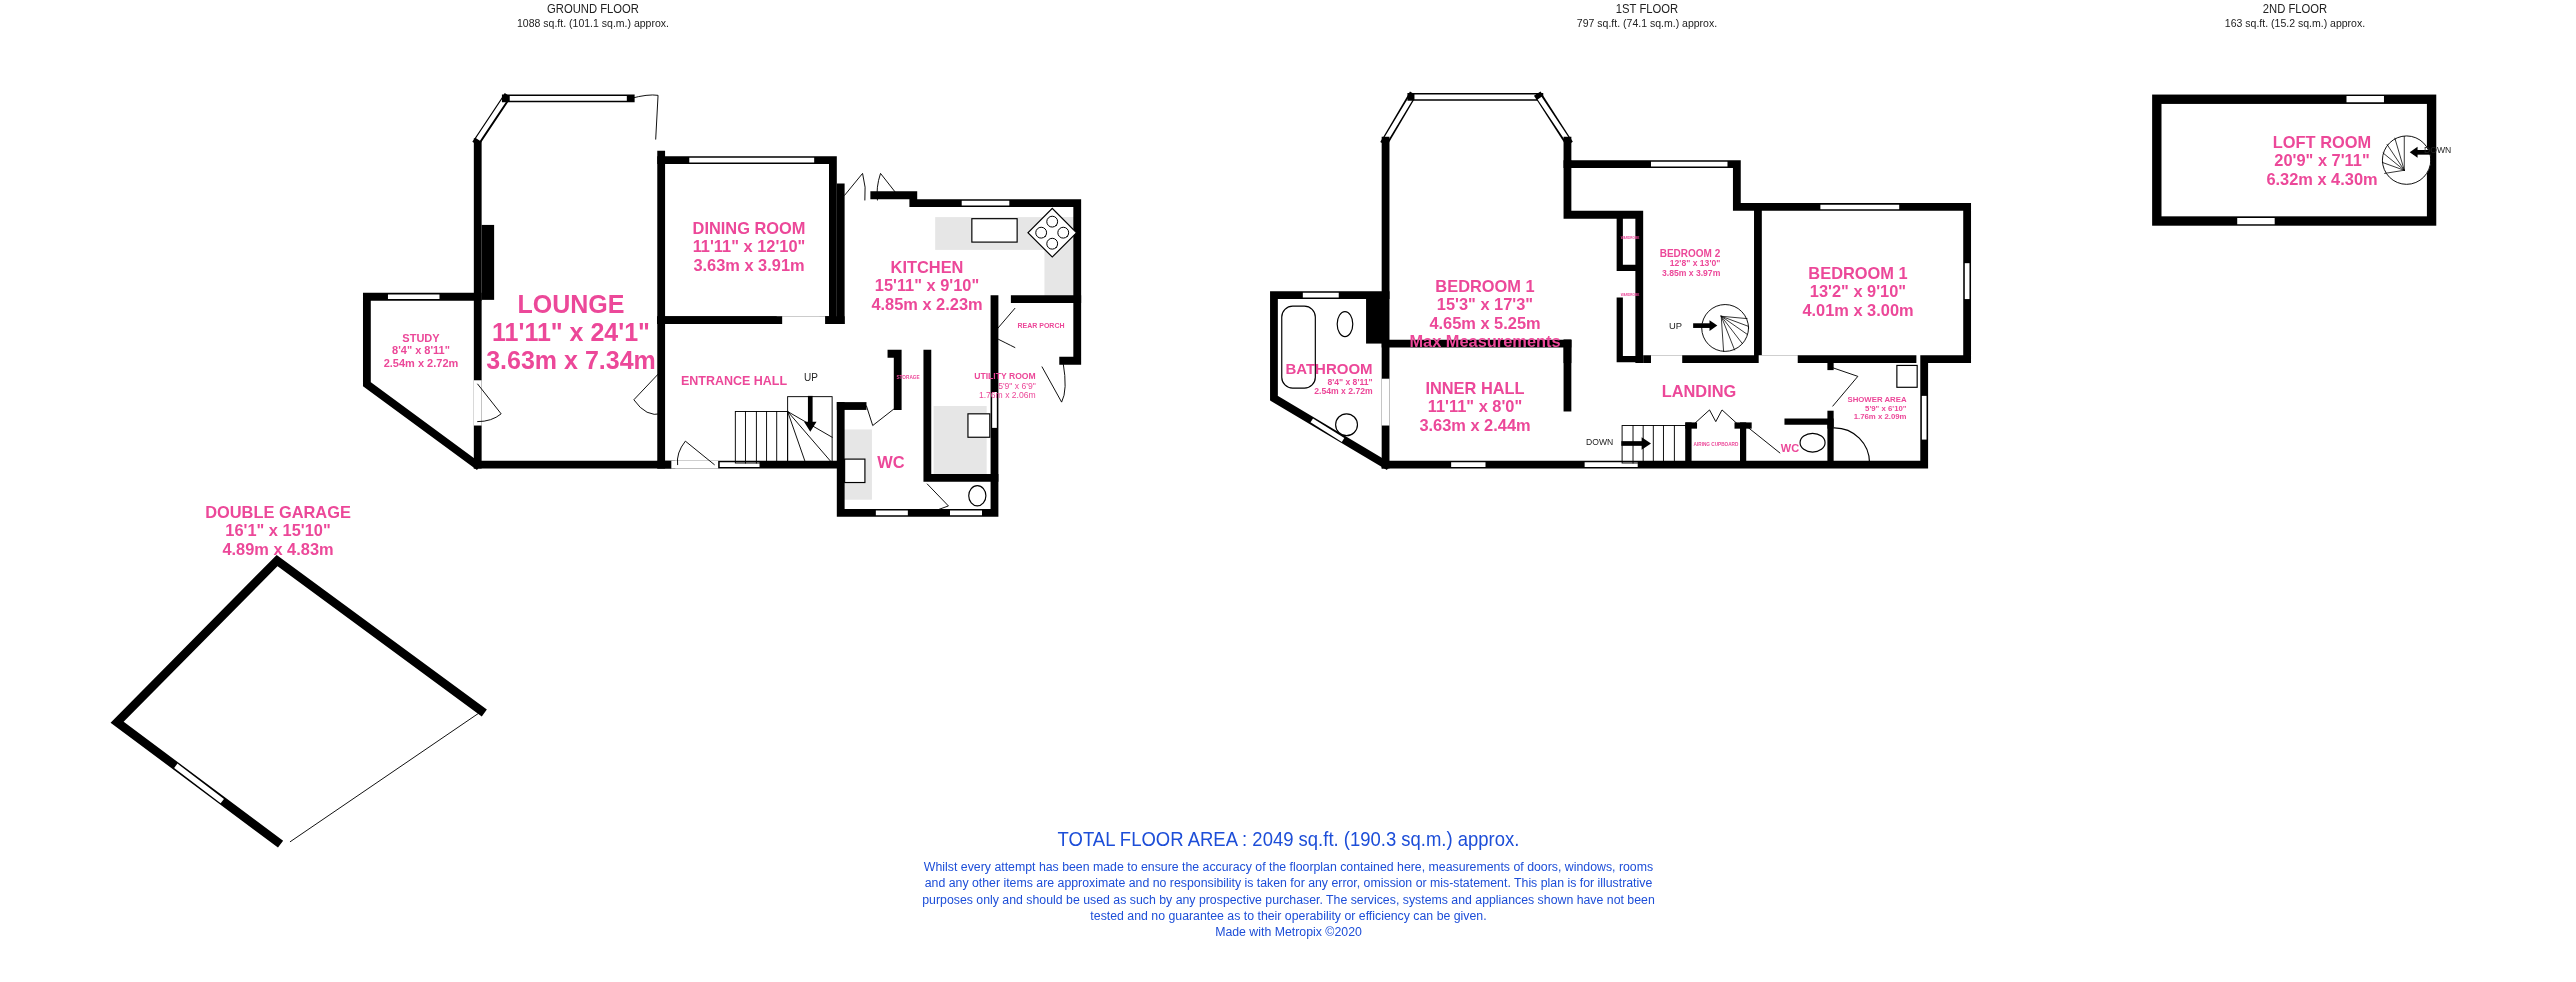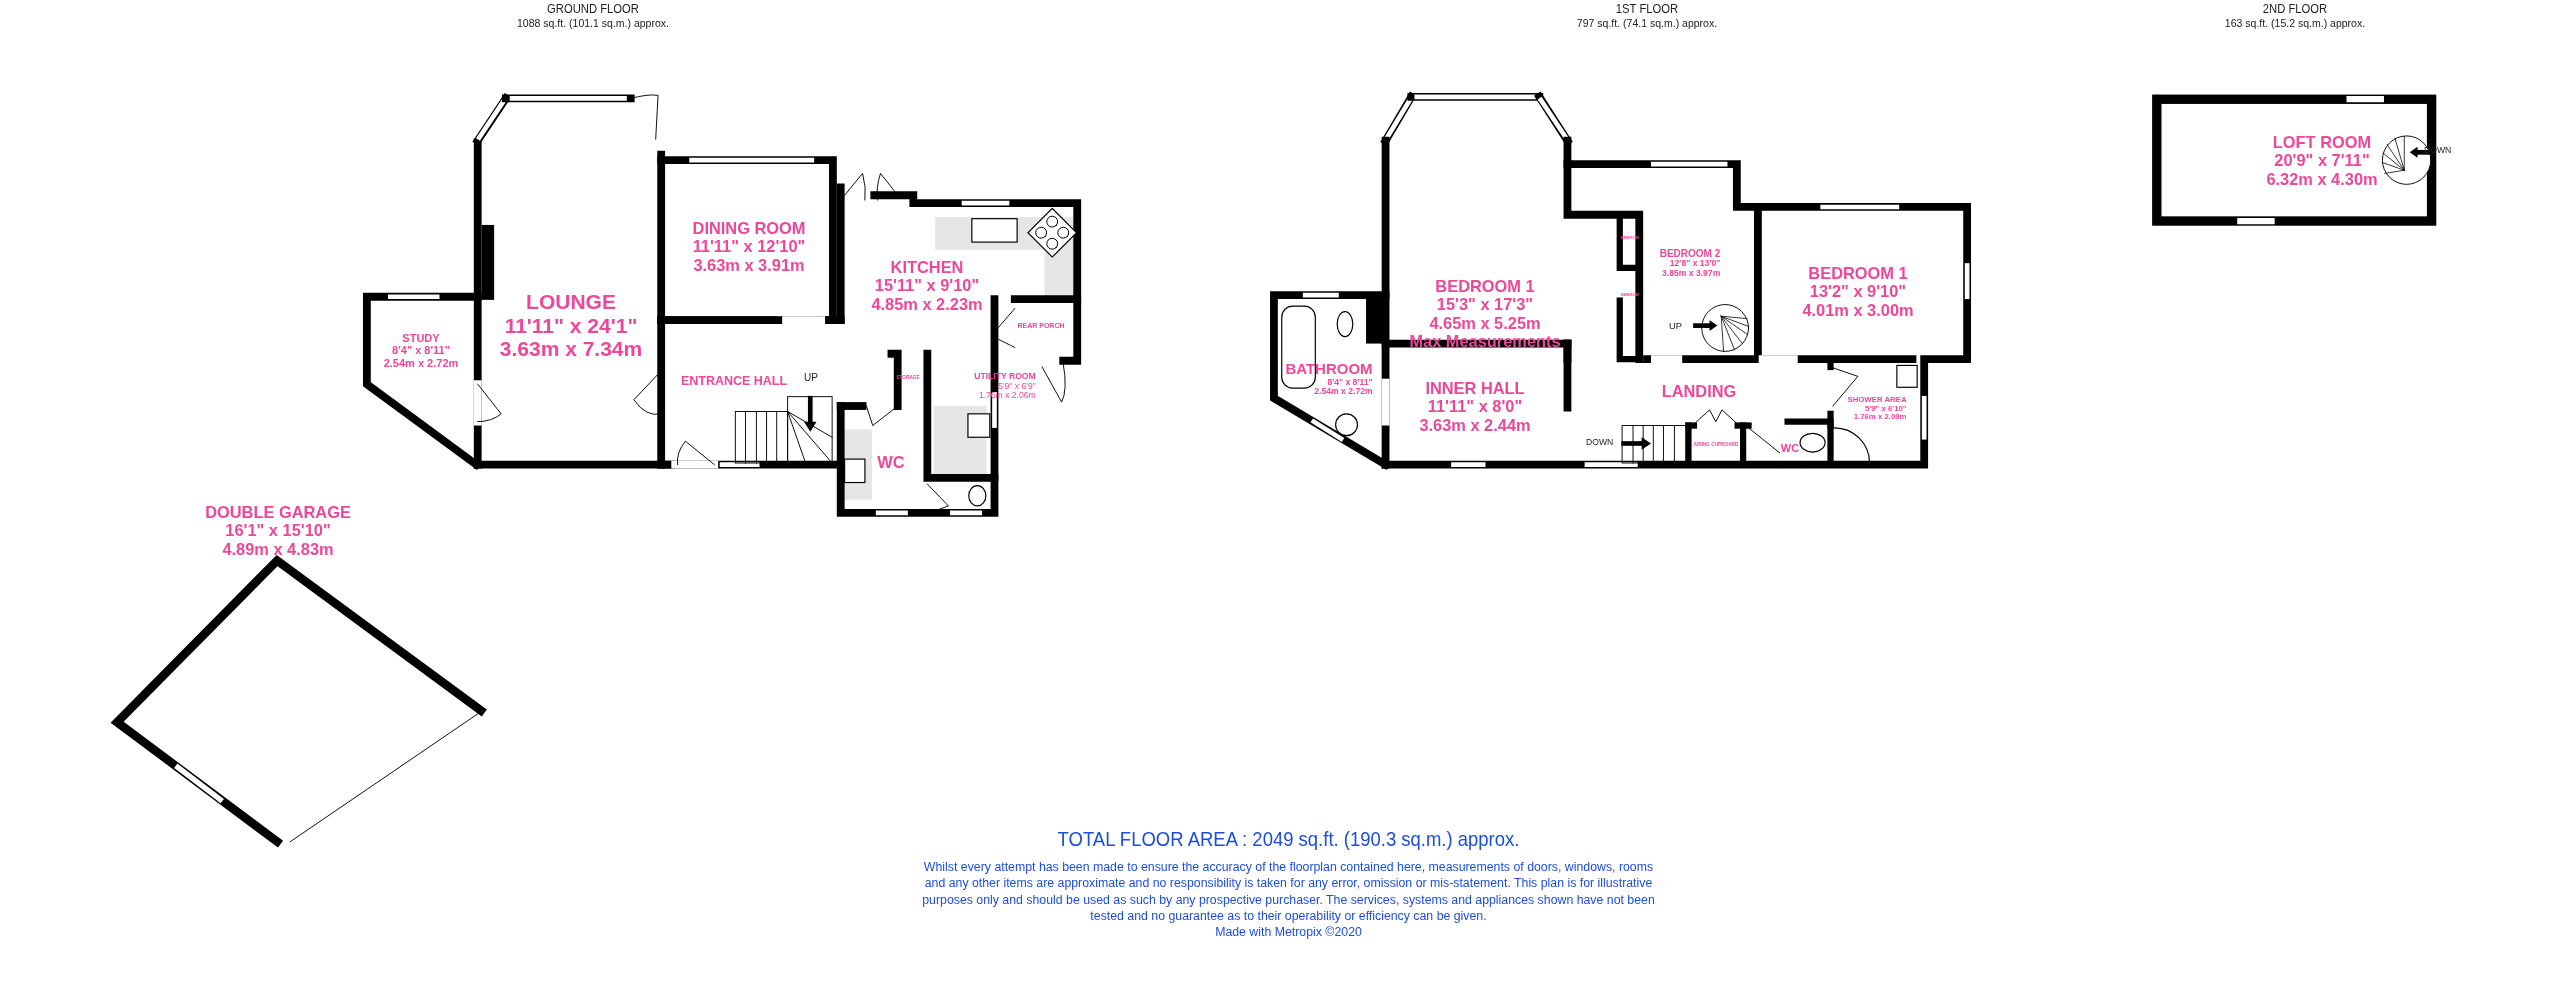--- a/index.html
+++ b/index.html
@@ -6,21 +6,21 @@
   body { width: 2576px; height: 983px; position: relative; overflow: hidden;
          font-family: "Liberation Sans", sans-serif; color: #1a1a1a; }
   .floor-header { position: absolute; text-align: center; font-family: "Liberation Sans", sans-serif;
                   color: #222; font-size: 11.7px; line-height: 13.3px; transform: scaleX(0.9); }
   .floor-header .t { font-size: 12.5px; }
   svg.plan { position: absolute; left: 0; top: 0; }
   .room-label { position: absolute; text-align: center; font-family: "Liberation Sans", sans-serif;
                 font-weight: bold; color: #ec4899; white-space: nowrap; transform: translateX(-50%); line-height: 1.12; }
   .room-label .name { display: block; }
   .room-label .dim { display: block; }
-  .lg { font-size: 21px; }
+  .lg { font-size: 25px; }
   .md { font-size: 16.4px; }
   .sm { font-size: 11px; }
   .xs { font-size: 8.6px; text-align: right; }
   .tiny { font-size: 4.7px; font-weight: bold; }
   .annot { position: absolute; font-family: "Liberation Sans", sans-serif; font-size: 10px; color: #222; }
   .footer { position: absolute; left: 859px; width: 859px; text-align: center; top: 826px; color: #1d4ed8; }
   .footer .total { font-size: 21px; line-height: 25px; display: block; transform: scaleX(0.88); }
   .footer .disc { font-size: 13.7px; line-height: 16.4px; margin: 7.8px auto 0; width: 827px; display: block; transform: scaleX(0.9); }
   .footer .made { font-size: 13.7px; line-height: 16.4px; display: block; transform: scaleX(0.9); }
 </style>

